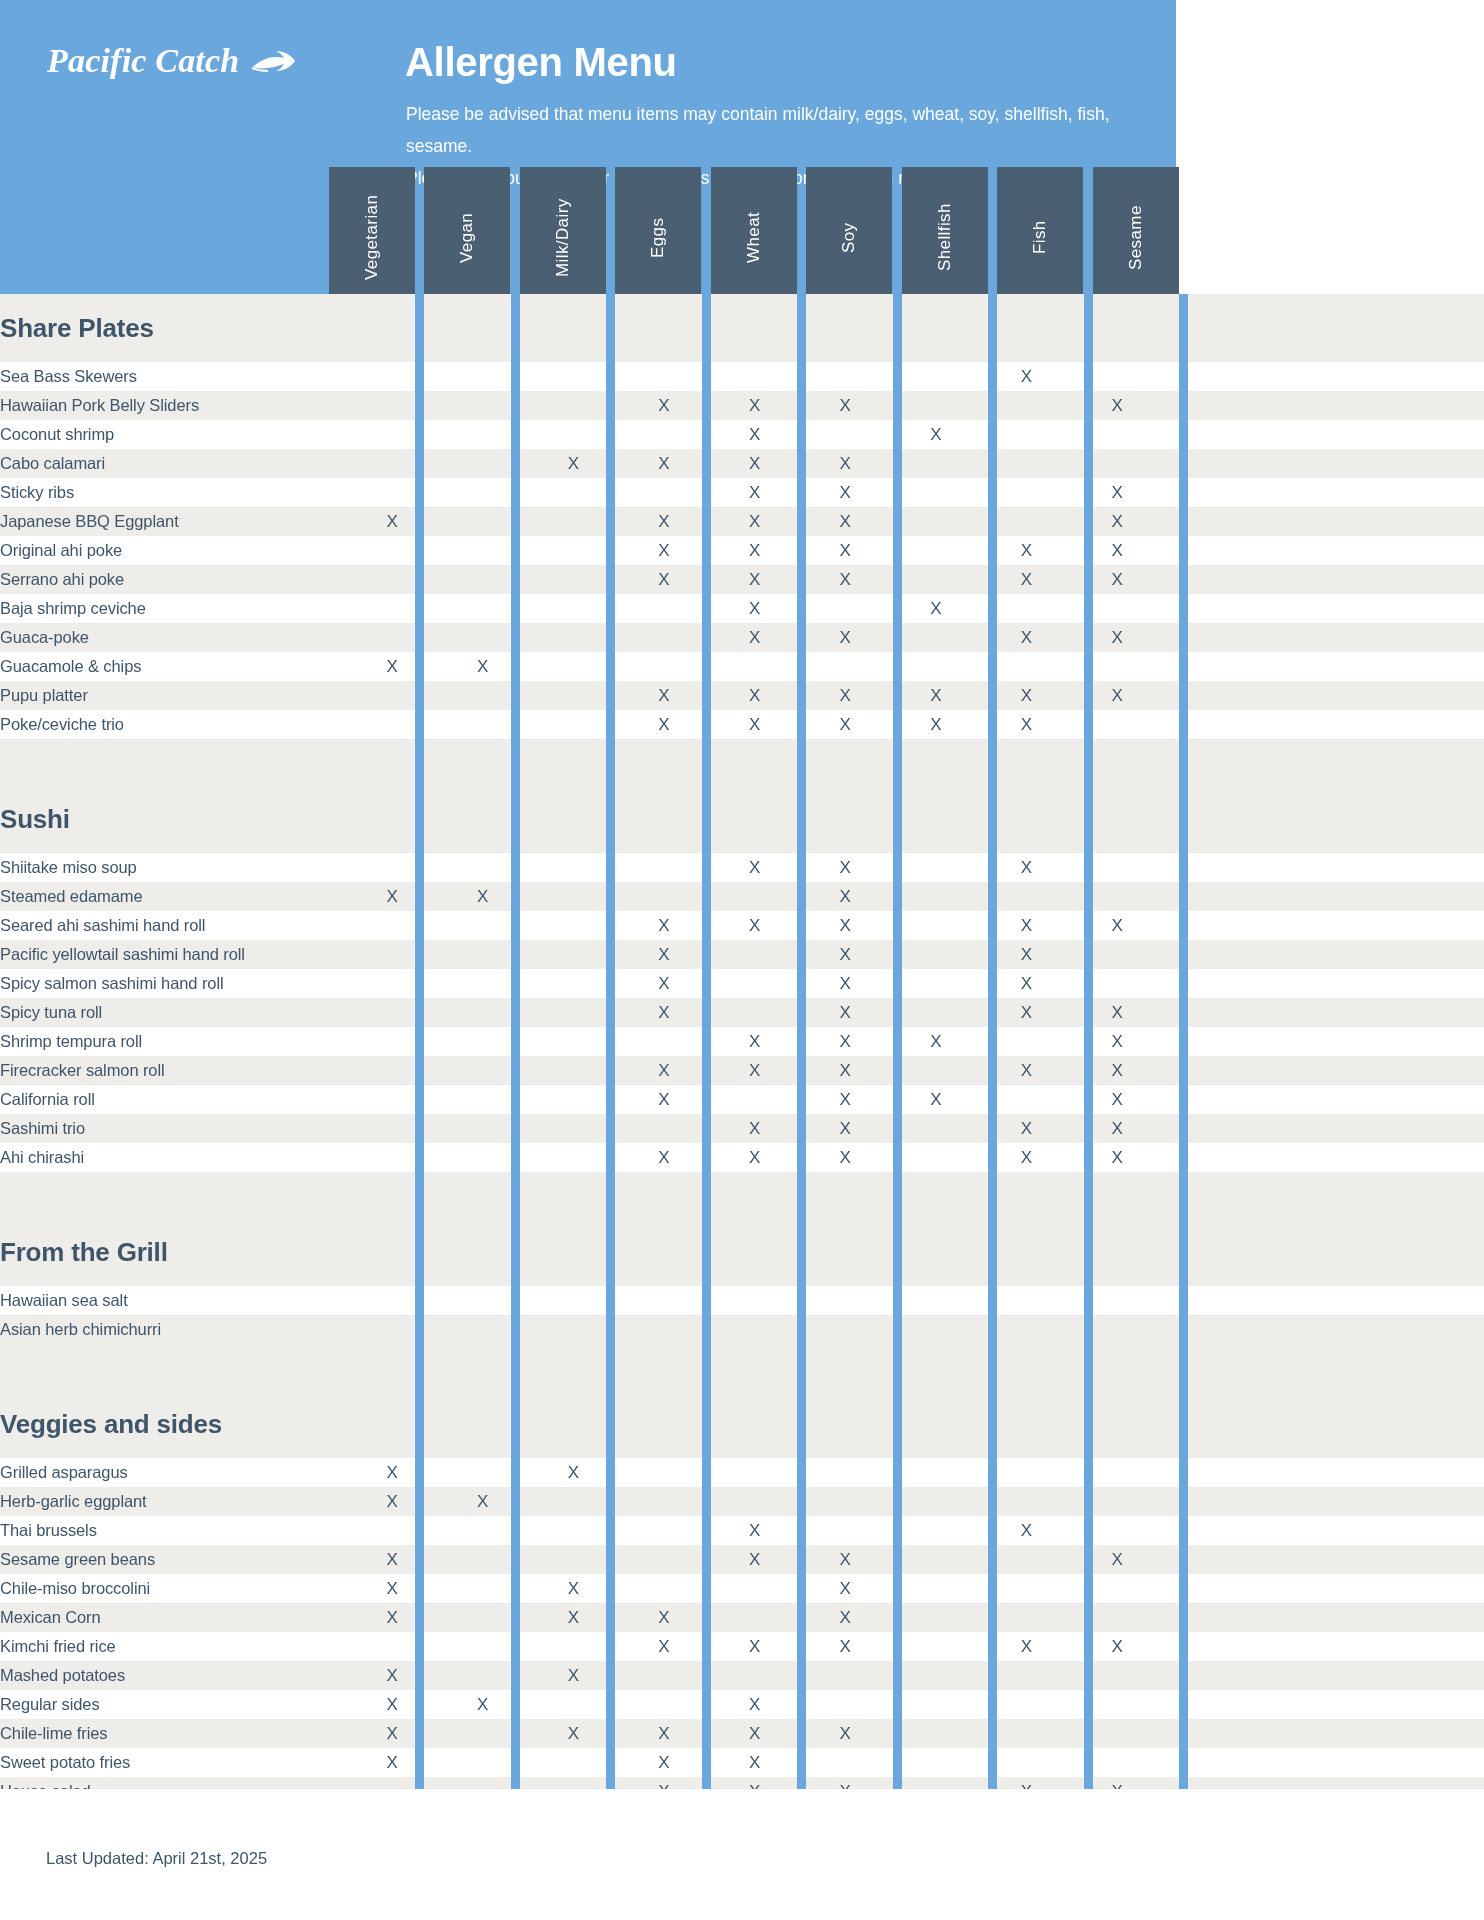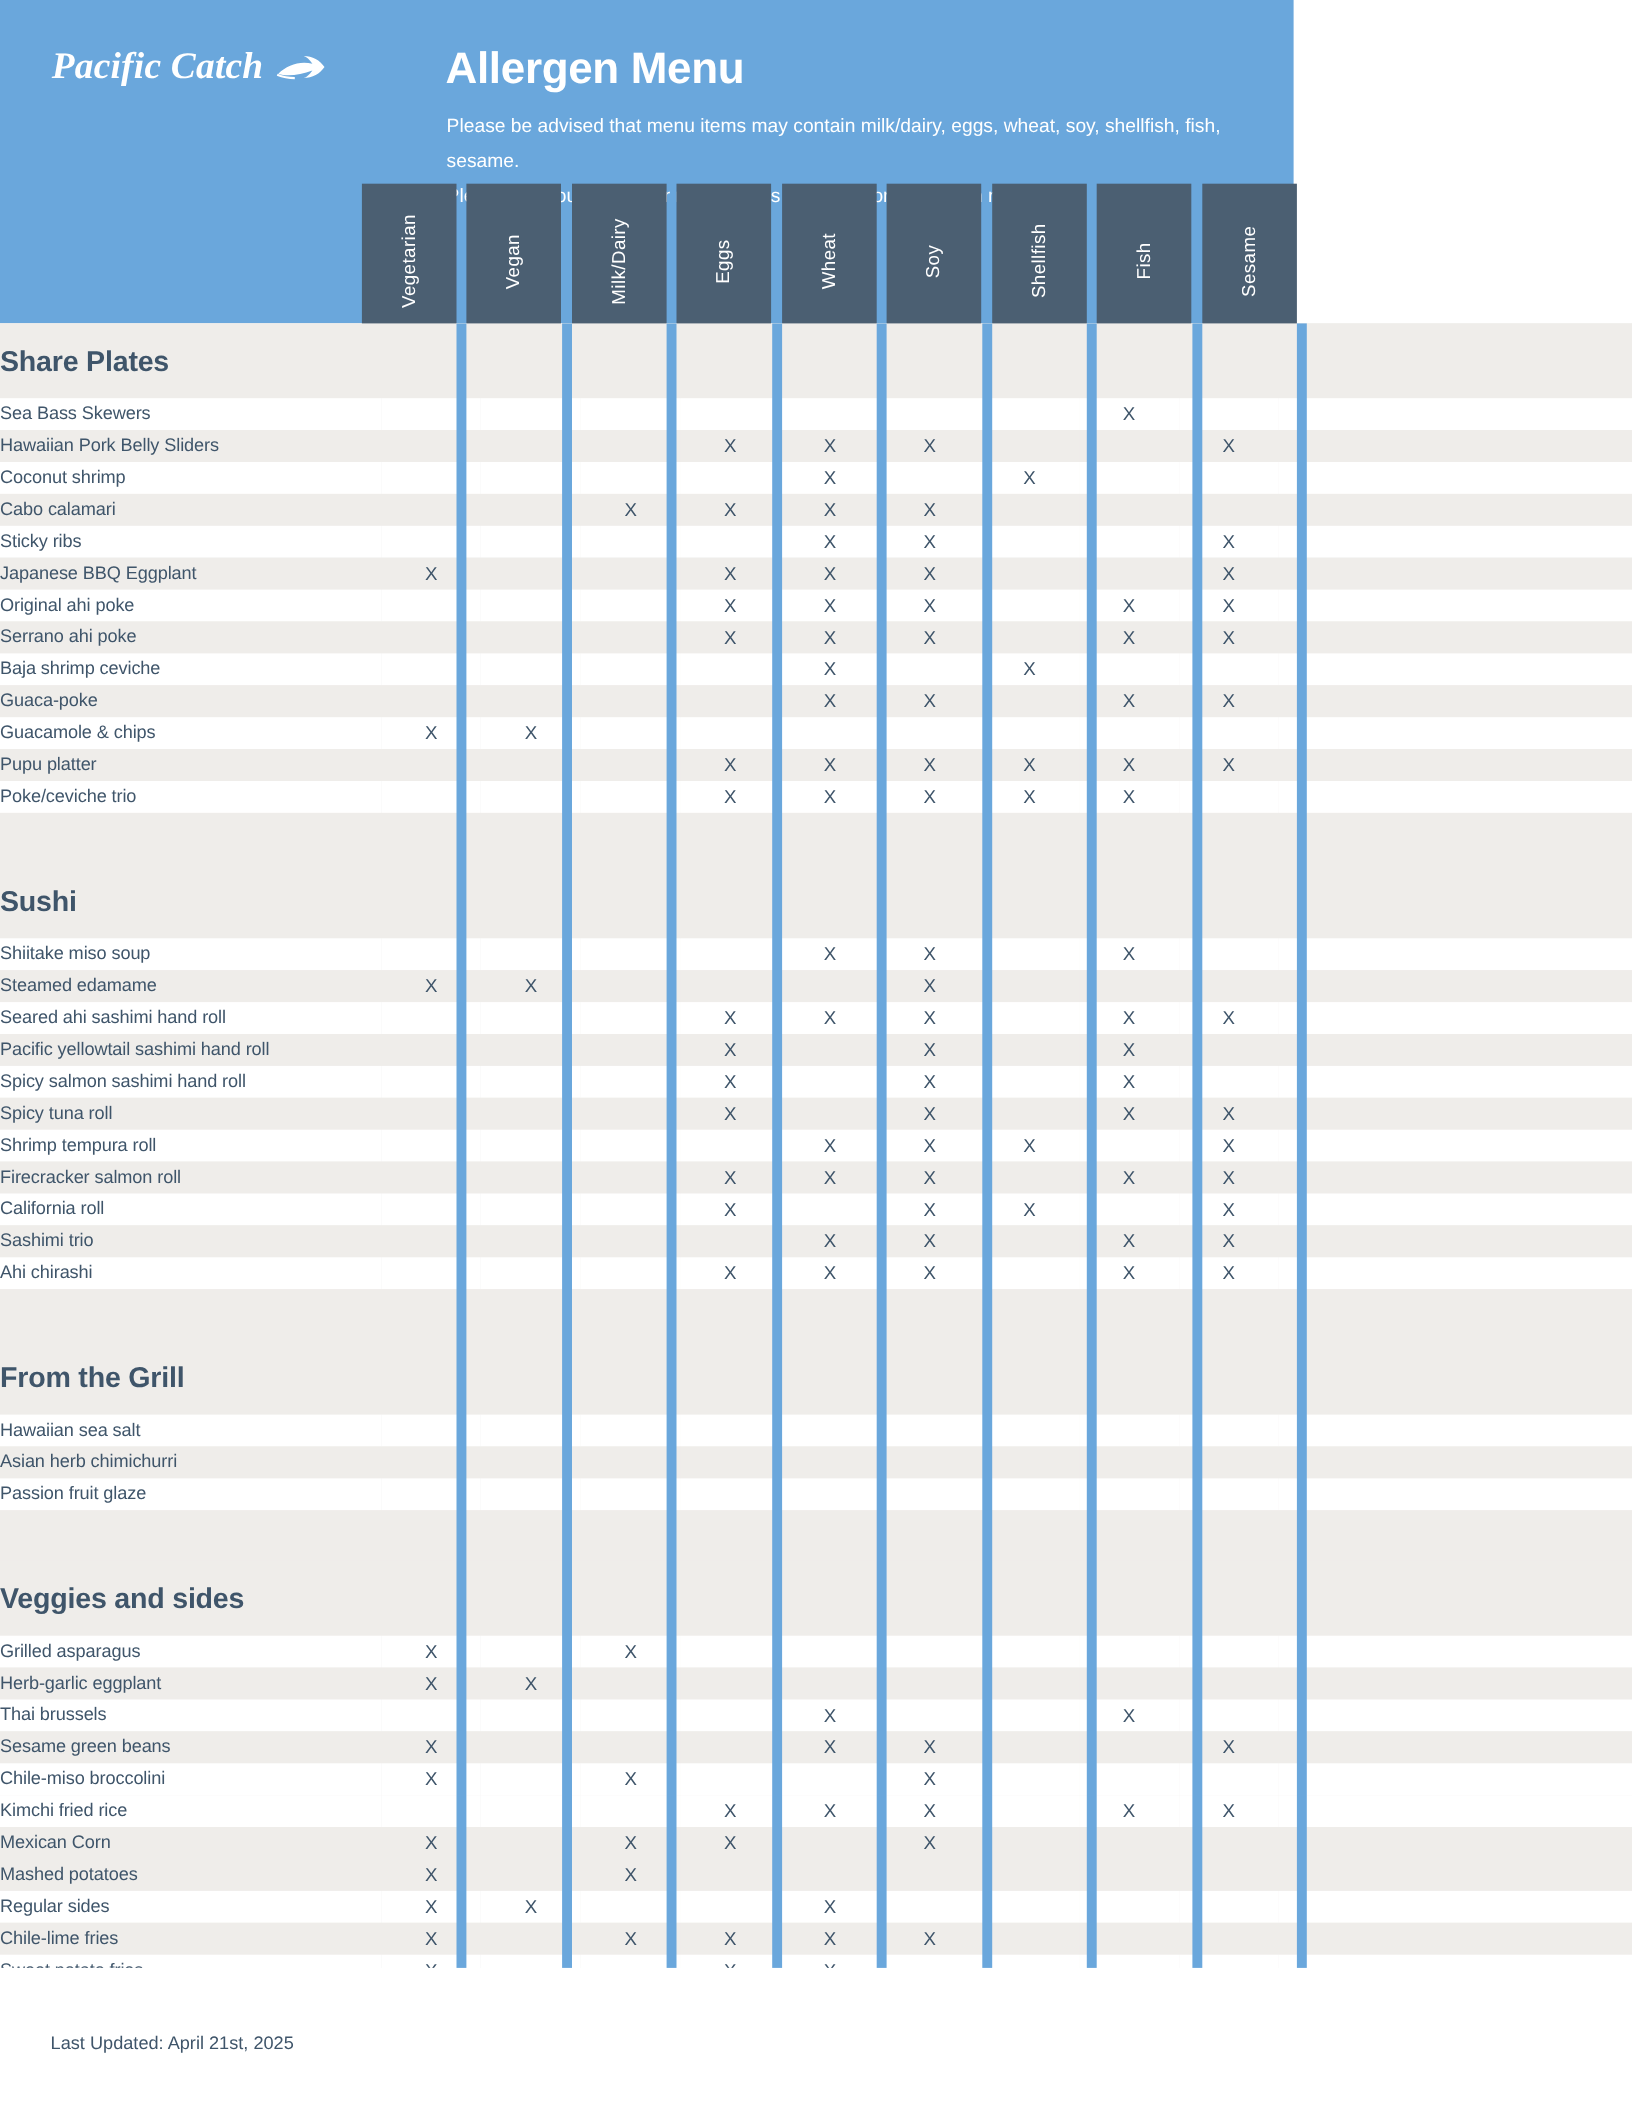--- a/index.html
+++ b/index.html
@@ -626,33 +626,20 @@
             <td class="mark"></td>
             <td class="mark"></td>
             <td class="mark"></td>
             <td class="mark"></td>
             <td class="mark"></td>
             <td class="mark"></td>
             <td class="mark"></td>
             <td class="mark"></td>
             <td class="spacer"></td>
           </tr>
-          <tr class="item-row odd">
-            <td class="namecell">Passion fruit glaze</td>
-            <td class="mark"></td>
-            <td class="mark"></td>
-            <td class="mark"></td>
-            <td class="mark"></td>
-            <td class="mark"></td>
-            <td class="mark"></td>
-            <td class="mark"></td>
-            <td class="mark"></td>
-            <td class="mark"></td>
-            <td class="spacer"></td>
-          </tr>
           <tr class="gap-row big">
             <td colspan="11"></td>
           </tr>
           <tr class="section-row">
             <td colspan="11" class="section-title">Veggies and sides</td>
           </tr>
           <tr class="item-row odd">
             <td class="namecell">Grilled asparagus</td>
             <td class="mark">X</td>
             <td class="mark"></td>
@@ -710,44 +697,44 @@
             <td class="mark"></td>
             <td class="mark">X</td>
             <td class="mark"></td>
             <td class="mark"></td>
             <td class="mark">X</td>
             <td class="mark"></td>
             <td class="mark"></td>
             <td class="mark"></td>
             <td class="spacer"></td>
           </tr>
+          <tr class="item-row even">
+            <td class="namecell">Mexican Corn</td>
+            <td class="mark">X</td>
+            <td class="mark"></td>
+            <td class="mark">X</td>
+            <td class="mark">X</td>
+            <td class="mark"></td>
+            <td class="mark">X</td>
+            <td class="mark"></td>
+            <td class="mark"></td>
+            <td class="mark"></td>
+            <td class="spacer"></td>
+          </tr>
           <tr class="item-row odd">
             <td class="namecell">Kimchi fried rice</td>
             <td class="mark"></td>
             <td class="mark"></td>
             <td class="mark"></td>
             <td class="mark">X</td>
             <td class="mark">X</td>
             <td class="mark">X</td>
             <td class="mark"></td>
             <td class="mark">X</td>
             <td class="mark">X</td>
-            <td class="spacer"></td>
-          </tr>
-          <tr class="item-row even">
-            <td class="namecell">Mexican Corn</td>
-            <td class="mark">X</td>
-            <td class="mark"></td>
-            <td class="mark">X</td>
-            <td class="mark">X</td>
-            <td class="mark"></td>
-            <td class="mark">X</td>
-            <td class="mark"></td>
-            <td class="mark"></td>
-            <td class="mark"></td>
             <td class="spacer"></td>
           </tr>
           <tr class="item-row even">
             <td class="namecell">Mashed potatoes</td>
             <td class="mark">X</td>
             <td class="mark"></td>
             <td class="mark">X</td>
             <td class="mark"></td>
             <td class="mark"></td>
             <td class="mark"></td>

